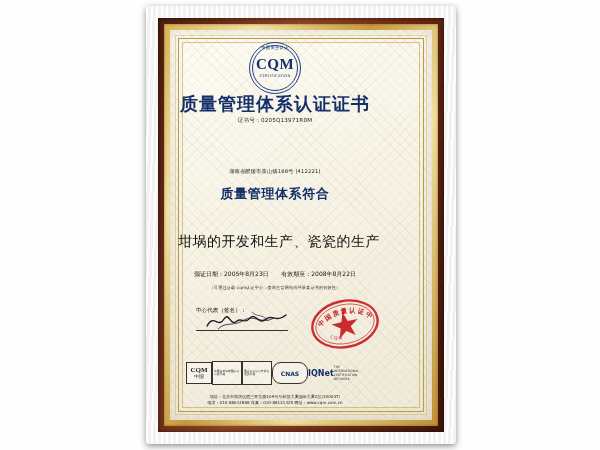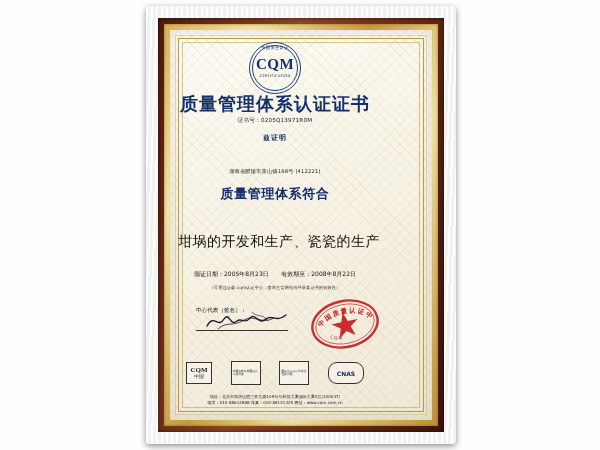--- a/index.html
+++ b/index.html
@@ -204,21 +204,20 @@
       <div class="logo">
         <div class="logo-ring"></div>
         <div class="logo-ring2"></div>
         <div class="logo-top">中国质量认证</div>
         <div class="logo-txt">CQM</div>
         <div class="logo-bot">CERTIFICATION</div>
       </div>
 
       <div class="title">质量管理体系认证证书</div>
       <div class="cert-no">证书号：0205Q13971R0M</div>
-      <div class="hereby">兹证明</div>
       <div class="address">湖南省醴陵市茶山镇168号 (412221)</div>
       <div class="conform">质量管理体系符合</div>
       <div class="scope-text">坩埚的开发和生产、瓷瓷的生产</div>
 
       <div class="dates">
         <span><span>颁证日期：</span><span>2005年8月23日</span></span>
         <span><span>有效期至：</span><span>2008年8月22日</span></span>
       </div>
 
       <div class="note">（可通过证载 cqm认证中心：查询主管网站或登录某证书的有效性）</div>
@@ -250,20 +249,24 @@
       </div>
 
       <div class="marks">
         <div class="mark mark-cn">
           <b>CQM</b>
           <span>中国</span>
         </div>
         <div class="mark mark-txt">中国合格评定国家认可委员会</div>
         <div class="mark mark-txt">国家认证认可监督管理委员会</div>
         <div class="mark mark-cnas">CNAS</div>
+        <div class="mark mark-iqnet">
+          <span>IQNet</span>
+          <small>THE INTERNATIONAL CERTIFICATION NETWORK</small>
+        </div>
       </div>
 
       <div class="footer">
         <div>地址：北京市海淀区西三环北路109号号科技大厦国际大厦2层(100037)</div>
         <div>电话：010-88612888  传真：010-88121325  网址：www.cqm.com.cn</div>
       </div>
 
     </div>
   </div>
 </div>

